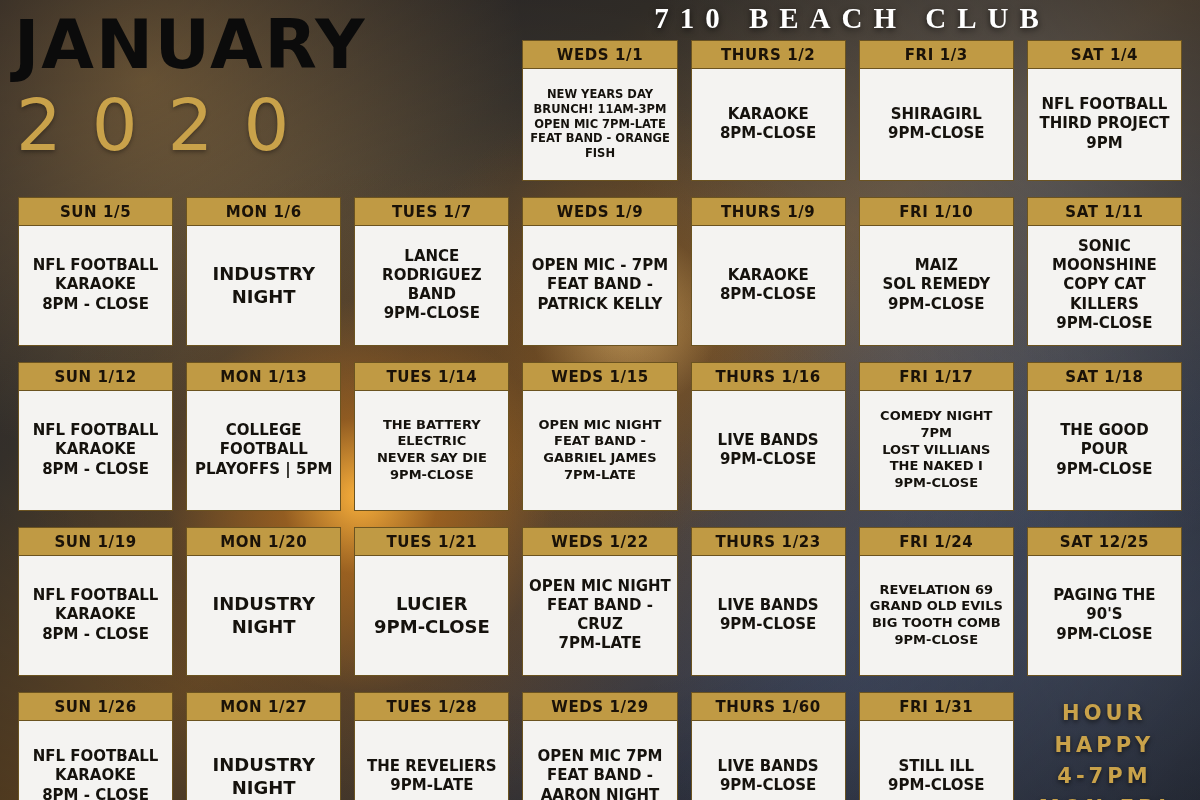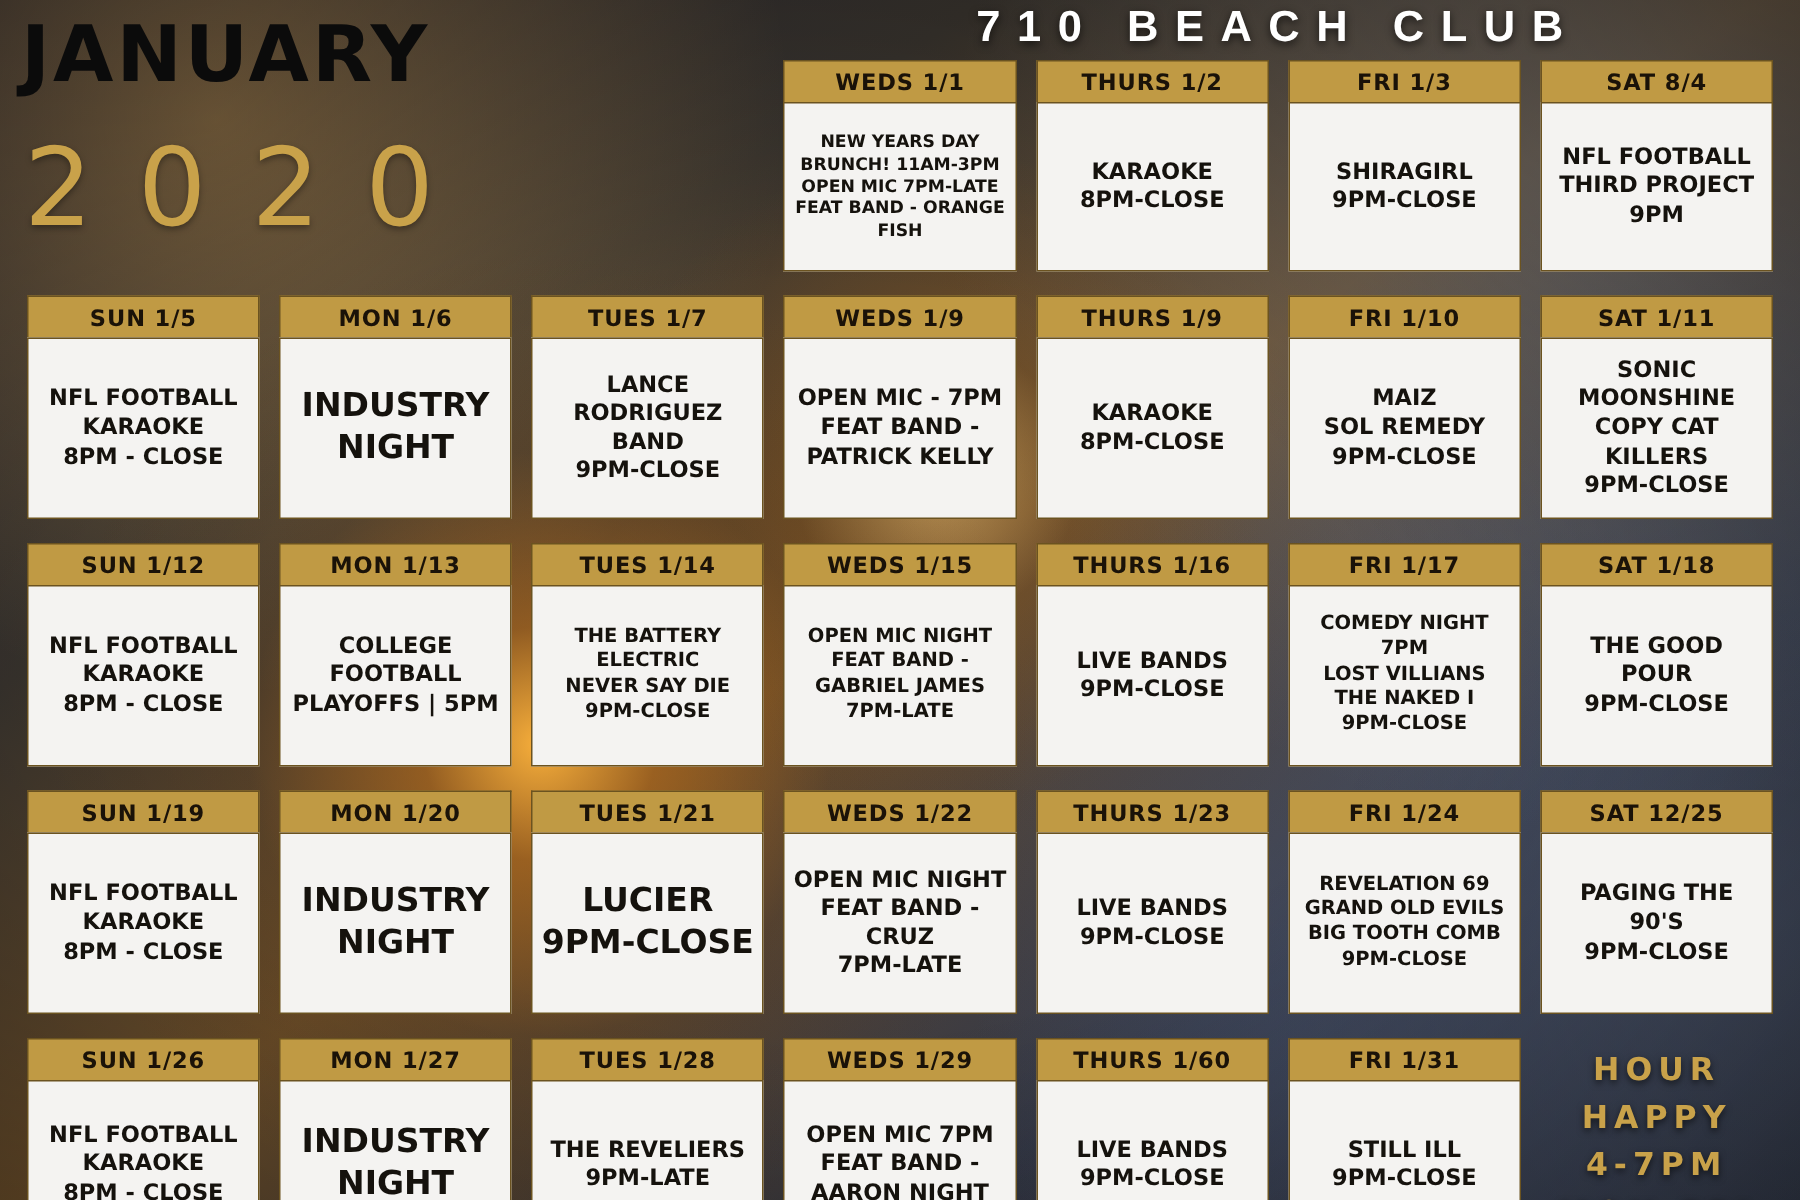--- a/index.html
+++ b/index.html
@@ -54,34 +54,34 @@
   }
 
   
   .venue-name {
     position: absolute;
     top: 2px;
     left: 510px;
     width: 684px;
     text-align: center;
     color: #ffffff;
-    font-family: Liberation Sans, sans-serif;
+    font-family: Liberation Serif, serif;
     font-weight: bold;
     font-size: 29px;
     letter-spacing: 11px;
     text-shadow: 0 2px 6px rgba(0,0,0,0.65);
   }
   .month {
     position: absolute;
     top: 14px;
     left: 14px;
     color: #0b0b0b;
     font-family: "DejaVu Sans", sans-serif;
     font-weight: bold;
-    font-size: 52px;
+    font-size: 68px;
     letter-spacing: 2px;
     line-height: 0.92;
   }
   .year {
     position: absolute;
     top: 92px;
     left: 16px;
     color: #c9a24a;
     font-family: "DejaVu Sans", sans-serif;
     font-weight: normal;
@@ -131,21 +131,21 @@
     font-weight: bold;
     padding: 7px 4px 8px;
     line-height: 1.28;
   }
   .day-body .line { display: block; }
 
   
   .s-xs .line { font-size: 11.5px; }
   .s-sm .line { font-size: 13px; }
   .s-md .line { font-size: 15px; }
-  .s-lg .line { font-size: 22px; }
+  .s-lg .line { font-size: 18px; }
   .h-96  { min-height: 96px; }
   .h-104 { min-height: 104px; }
 
   .flexmid {
     display: flex;
     flex-direction: column;
     justify-content: center;
   }
 
   
@@ -201,21 +201,21 @@
         <div class="day">
           <div class="day-head">FRI 1/3</div>
           <div class="day-body flexmid s-md h-96">
             <span class="line">SHIRAGIRL</span>
             <span class="line">9PM-CLOSE</span>
           </div>
         </div>
       </div>
       <div class="cell">
         <div class="day">
-          <div class="day-head">SAT 8/4</div>
+          <div class="day-head">SAT 1/4</div>
           <div class="day-body flexmid s-md h-96">
             <span class="line">NFL FOOTBALL</span>
             <span class="line">THIRD PROJECT</span>
             <span class="line">9PM</span>
           </div>
         </div>
       </div>
       <div class="cell">
         <div class="day">
           <div class="day-head">SUN 1/5</div>

